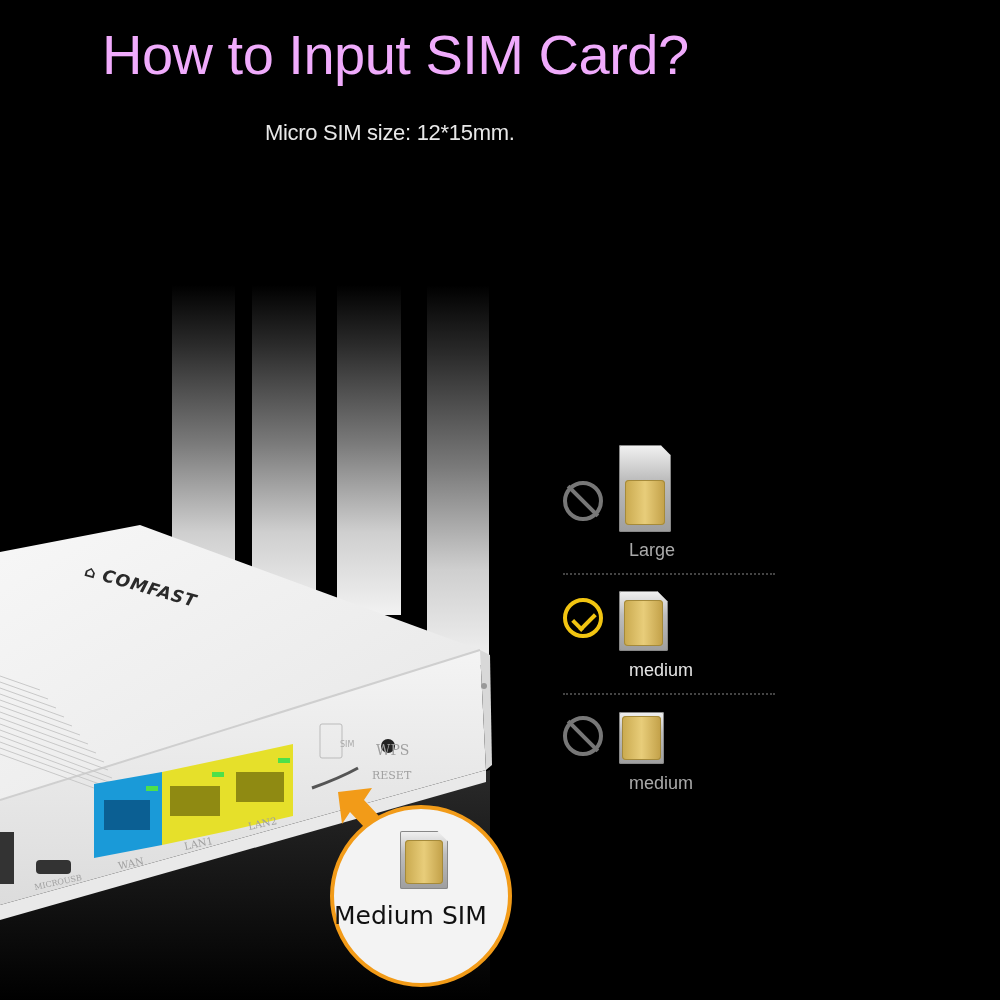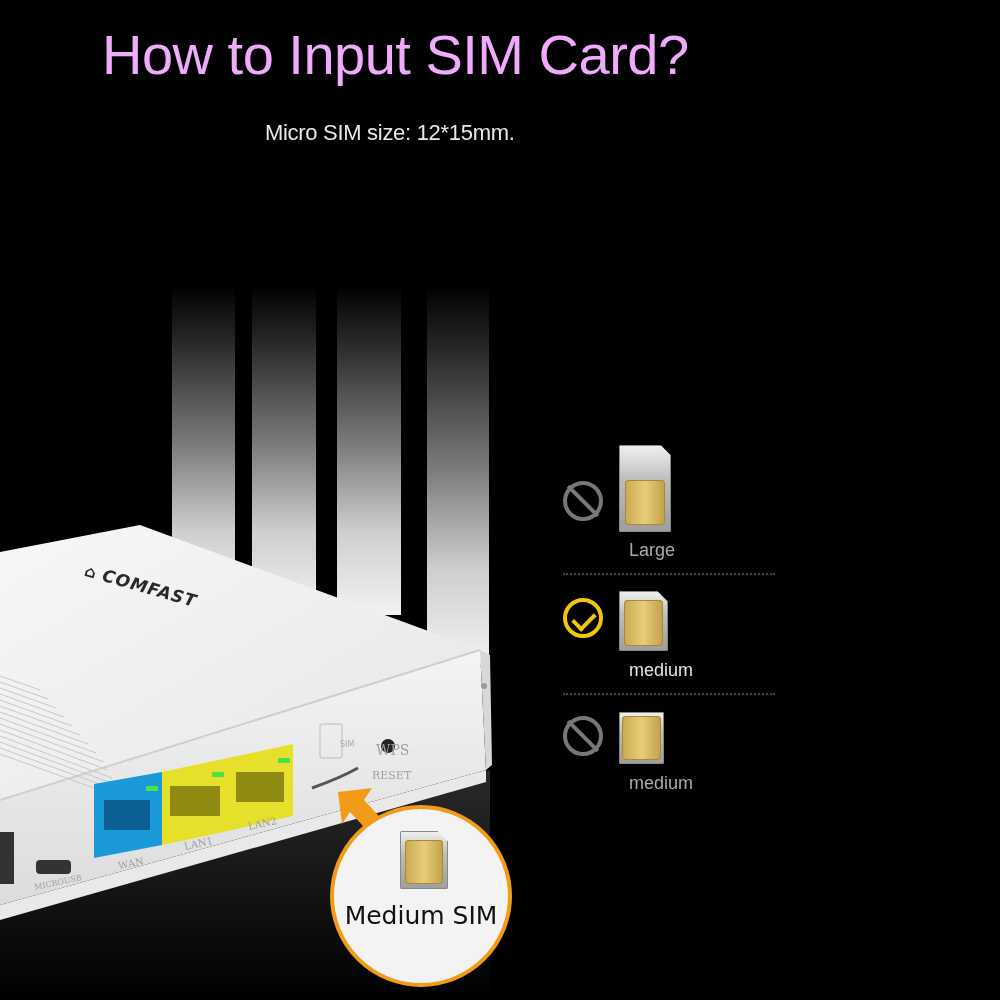--- a/index.html
+++ b/index.html
@@ -29,21 +29,21 @@
   .check { position:absolute; width:40px; height:40px; border:4px solid #f2c511; border-radius:50%; box-sizing:border-box; }
   .check::after { content:""; position:absolute; left:10px; top:6px; width:10px; height:18px; border-right:4px solid #f2c511; border-bottom:4px solid #f2c511; transform:rotate(45deg); }
   .sim { position:absolute; background:linear-gradient(to bottom, #f2f2f2, #bdbdbd 40%, #9e9e9e); border-radius:2px; box-shadow:inset 0 0 0 1px #888; }
   .chip { position:absolute; background:linear-gradient(to right, #c9a94e, #e8cd7a 50%, #c2a048); border-radius:4px; box-shadow:inset 0 0 0 1px #a58a3a; }
   .opt-label { position:absolute; font-size:18px; color:#aaa; font-family:"Liberation Sans", sans-serif;margin-left:12px; }
   .opt-label.selected { color:#e5e5e5; }
   .dots { position:absolute; left:563px; width:212px; border-top:2px dotted #444; }
 
   
   .callout { position:absolute; left:330px; top:805px; width:182px; height:182px; border-radius:50%; background:#f3f3f3; border:4px solid #f29b18; box-sizing:border-box; }
-  .callout-label { position:absolute; left:0; width:100%; top:92px; text-align:center; font-size:25px; color:#111; font-family:"DejaVu Sans", sans-serif; }
+  .callout-label { position:absolute; left:0; width:100%; top:92px; font-size:25px; color:#111; font-family:"DejaVu Sans", sans-serif; }
   .arrow { position:absolute; }
 </style>
 </head>
 <body>
 
 <h1 class="title">How to Input SIM Card?</h1>
 <div class="subtitle">Micro SIM size: 12*15mm.</div>
 
 <div class="antenna a1"></div>
 <div class="antenna a2"></div>

